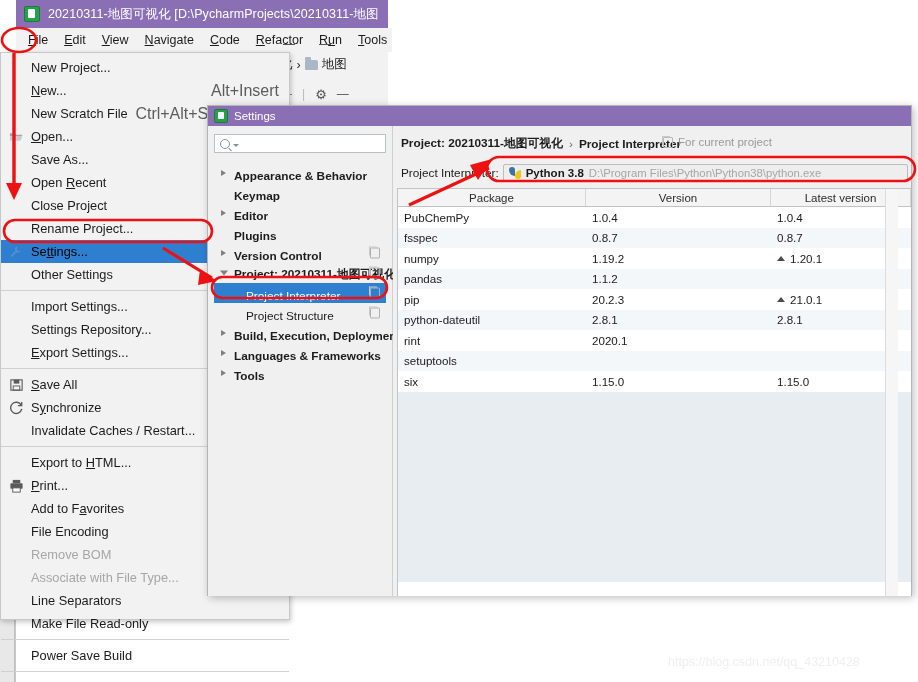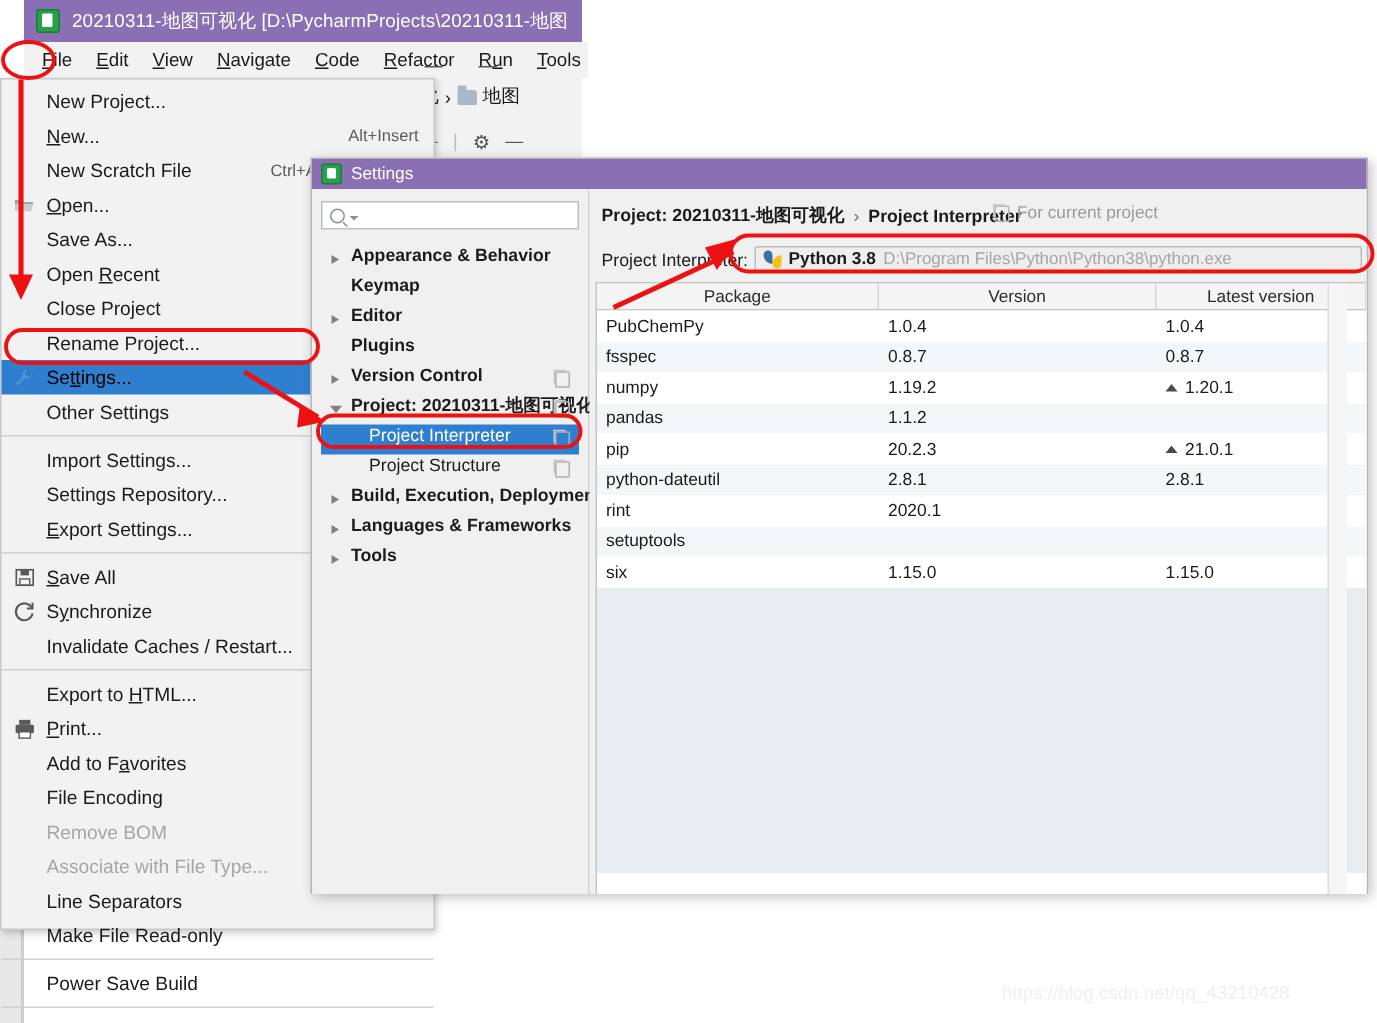--- a/index.html
+++ b/index.html
@@ -82,21 +82,21 @@
     background:#f2f2f2; border:1px solid #c8c8c8; box-shadow:1px 2px 5px rgba(0,0,0,.22);
     box-sizing:border-box; padding:3px 0;
   }
   .fm-row {
     position:relative; height:23px; display:flex; align-items:center;
     font-size:12.8px; color:#1b1b1b; padding-left:30px; box-sizing:border-box;
     white-space:nowrap;
   }
   .fm-row.disabled { color:#a6a6a6; }
   .fm-row .accel {
-    position:absolute; right:10px; font-size:11px; color:#5c5c5c;
+    position:absolute; right:10px; font-size:16px; color:#5c5c5c;
   }
   .fm-row.selected {
     background:#2f7fd1; color:#000000;
   }
   .fm-sep { height:1px; background:#d0d0d0; margin:4px 0; }
   .fm-icon {
     position:absolute; left:8px; top:50%; transform:translateY(-50%);
     width:15px; height:15px;
   }
   u.mn { text-decoration: underline; }
@@ -135,21 +135,21 @@
   }
   .mag::after{content:"";position:absolute;right:-3px;bottom:-3px;width:4px;height:1.3px;
     background:#8a8f99;transform:rotate(45deg);}
   .mag-caret{
     display:inline-block;width:0;height:0;border-left:3px solid transparent;
     border-right:3px solid transparent;border-top:3px solid #8a8f99; margin-left:1px;
     position:relative; top:2px;
   }
   .tree { margin-top:10px; }
   .tree-row {
-    position:relative; height:20px; display:flex; align-items:flex-start;
+    position:relative; height:20px; display:flex; align-items:flex-end;
     font-size:11.8px; color:#1b1b1b; padding-left:20px; white-space:nowrap;
   }
   .tree-row.bold { font-weight:bold; }
   .tree-row.child { padding-left:32px; }
   .tree-row.selected { background:#2f7fd1; color:#ffffff; }
   .arrow {
     position:absolute; left:7px; top:50%; width:0;height:0;
     border-top:3.5px solid transparent;border-bottom:3.5px solid transparent;
     border-left:5px solid #808080; transform:translateY(-50%);
   }

